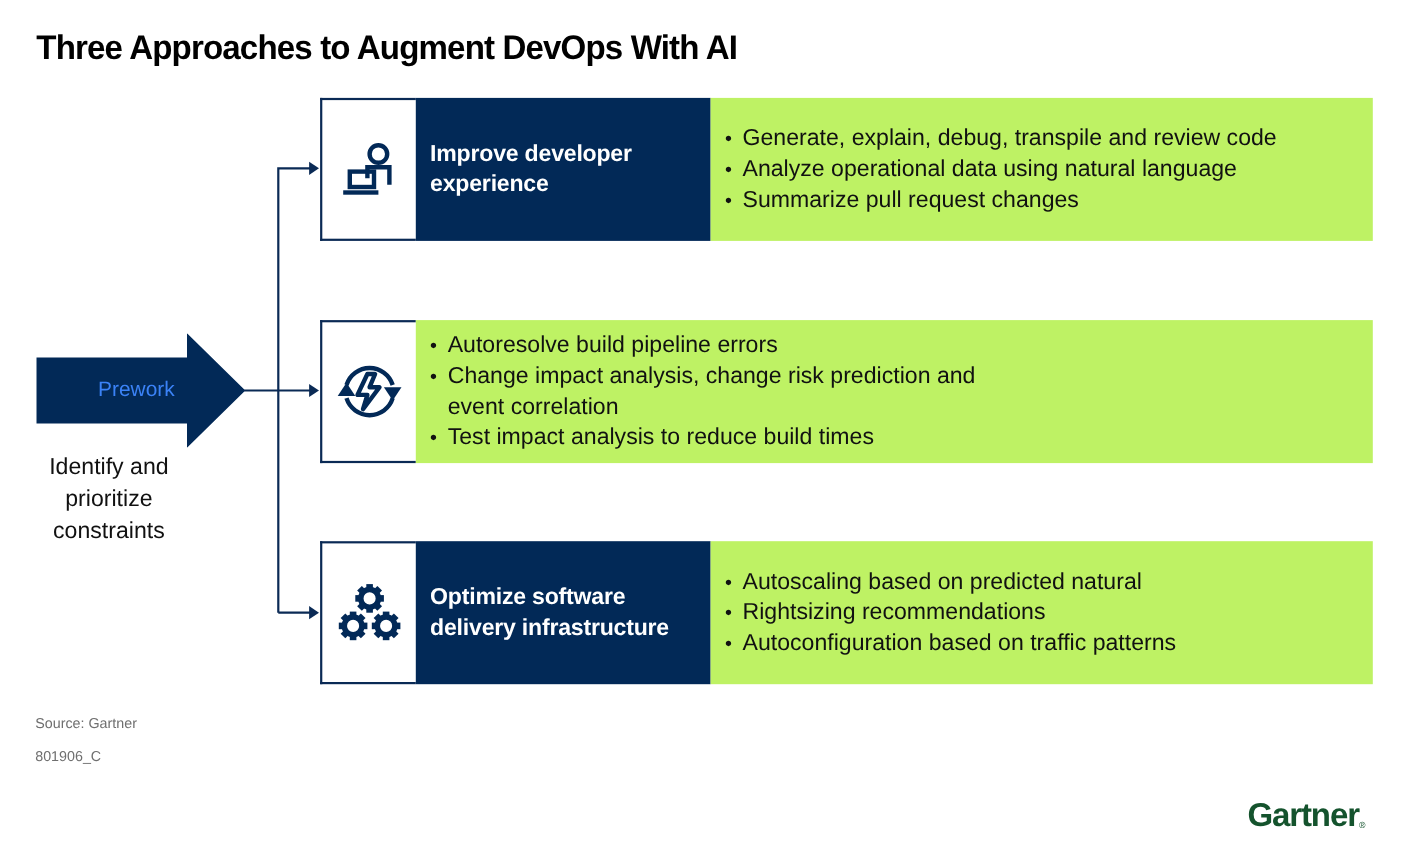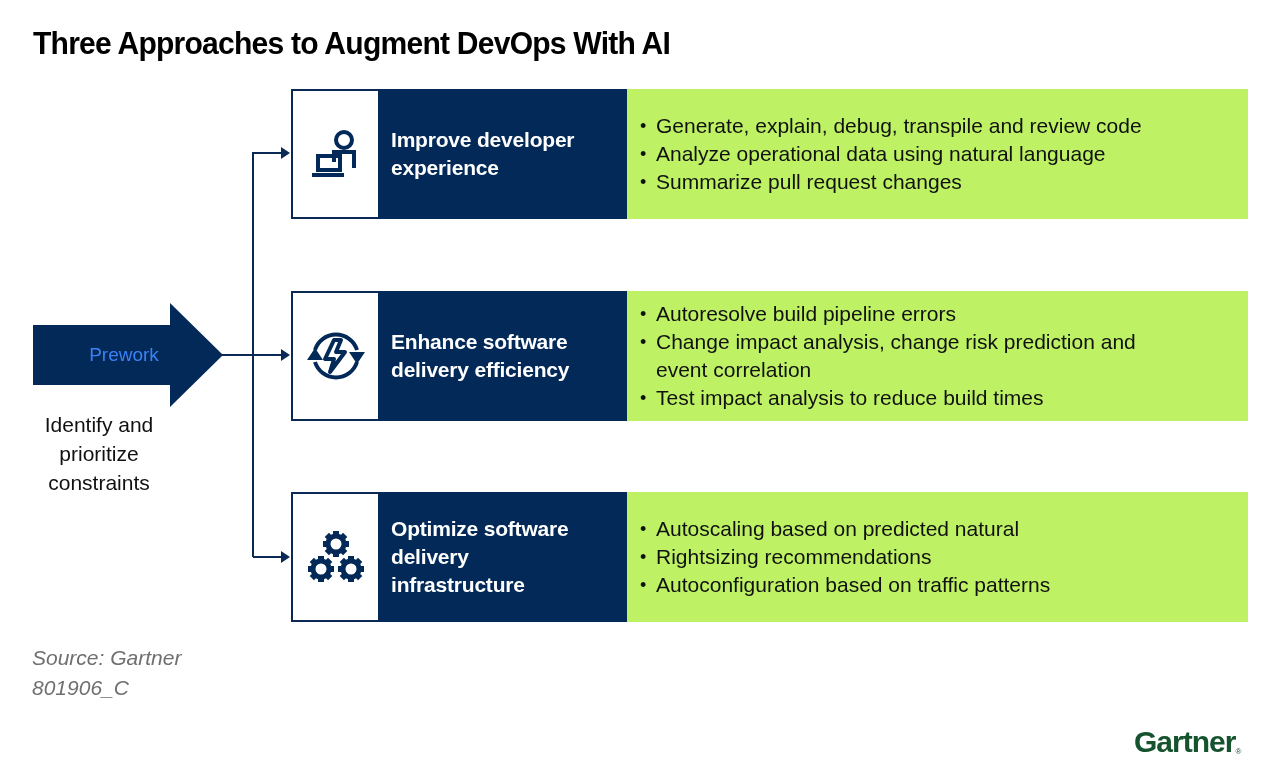--- a/index.html
+++ b/index.html
@@ -25,37 +25,37 @@
     }
     .connectors { position: absolute; left: 0; top: 0; width: 1280px; height: 770px; pointer-events: none; }
 
     
     .row { position: absolute; left: 291px; width: 957px; height: 130px; display: flex; }
     .row .icon-box {
       width: 85px; height: 126px; border: 2px solid #0a2a55; border-right: none;
       background: #fff; display: flex; align-items: center; justify-content: center;
     }
     .row .head-box {
-      width: 249px; height: 130px; background: #022957; color: #fff;
+      width: 268px; height: 130px; background: #022957; color: #fff;
       display: flex; align-items: center; padding-left: 13px; box-sizing: border-box;
       font-weight: bold; font-size: 21px; line-height: 28px; letter-spacing: -0.2px;
     }
     .row .detail-box {
       flex: 1; height: 130px; background: #bef264; display: flex; align-items: center;
       padding-left: 13px; box-sizing: border-box;
     }
     .row ul { list-style: none; margin: 0; padding: 0; }
     .row li {
       font-size: 21px; line-height: 28px; color: #111; position: relative; padding-left: 16px;
     }
     .row li::before {
       content: "•"; position: absolute; left: 0; top: 0; font-size: 18px;
     }
     .source {
-      position: absolute; left: 32px; top: 643px; font-size: 21px; color: #6f6f6f; line-height: 30px; font-style: italic;
+      position: absolute; left: 32px; top: 643px; font-size: 13px; color: #6f6f6f; line-height: 30px;
     }
     .logo {
       position: absolute; left: 1134px; top: 725px; font-size: 30px; font-weight: bold;
       color: #14532d; letter-spacing: -1px;
     }
     .logo sup { font-size: 8px; font-weight: normal; letter-spacing: 0; vertical-align: -2px; }
   </style>
 </head>
 <body>
 
@@ -106,21 +106,20 @@
     <svg width="66" height="60" viewBox="0 0 66 60">
       <g fill="none" stroke="#022957" stroke-width="4">
         <path d="M12,24 A22,22 0 0 1 54,24"></path>
         <path d="M54,36 A22,22 0 0 1 12,36"></path>
         <polygon points="31,14 22,33 31,33 27,46 42,26 33,26 38,14" stroke-linejoin="round"></polygon>
       </g>
       <polygon points="4,34 12,22 20,34" fill="#022957"></polygon>
       <polygon points="46,26 54,38 62,26" fill="#022957"></polygon>
     </svg>
   </div>
-  <div class="head-box">Enhance software delivery efficiency</div>
   <div class="detail-box">
     <ul>
       <li>Autoresolve build pipeline errors</li>
       <li style="width:520px;">Change impact analysis, change risk prediction and event correlation</li>
       <li>Test impact analysis to reduce build times</li>
     </ul>
   </div>
 </div>
 
 <div class="row" style="top:492px;">

